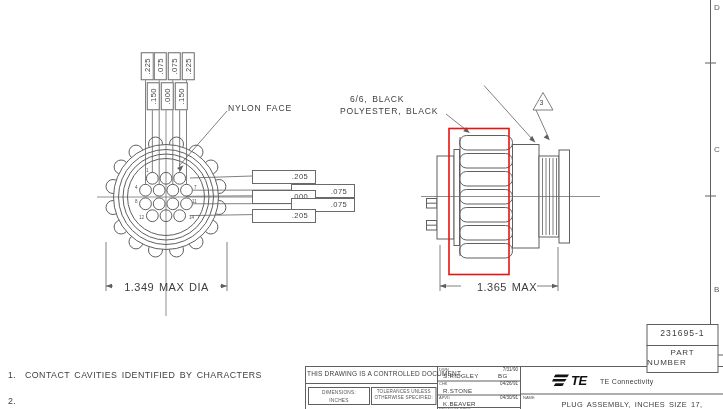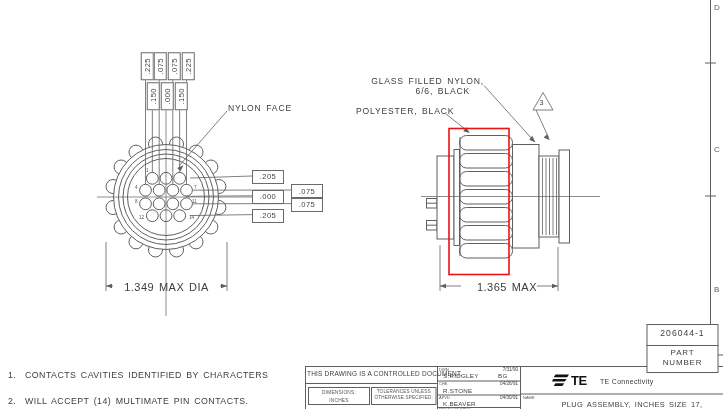--- a/index.html
+++ b/index.html
@@ -6,30 +6,30 @@
   #sheet{position:relative;width:723px;height:409px;background:#fff;overflow:hidden;
          font-family:"Liberation Sans",sans-serif;color:#3d3d3d;}
   #linework{position:absolute;left:0;top:0;}
   .t{position:absolute;white-space:nowrap;color:#3d3d3d;line-height:1.05;}
   .note{font-size:8.8px;letter-spacing:.45px;word-spacing:1.6px;}
   .callout{font-size:8.6px;letter-spacing:.8px;word-spacing:1.5px;}
   .dimtext{font-size:11px;letter-spacing:.5px;word-spacing:1.2px;}
   .dimbox{position:absolute;border:1px solid #6a6a6a;font-size:7.6px;letter-spacing:.4px;
           text-align:center;background:#fff;color:#444;display:flex;align-items:center;justify-content:center;}
   .vbox{width:26px;height:10.5px;transform:rotate(-90deg);transform-origin:center center;}
-  .hbox{width:30px;height:12px;}
+  .hbox{width:30px;height:12px;padding-left:32px;}
   .pin-num{font-size:4.6px;color:#555;}
   .tb-small{font-size:4.8px;letter-spacing:.2px;color:#555;}
   .tb-role{font-size:4px;color:#555;}
   .tb-name{font-size:6.2px;letter-spacing:.3px;}
   .tb-date{font-size:4.6px;text-align:right;}
   .tb-center{text-align:center;}
   .zone{font-size:8px;color:#5a5a5a;}
   .logo-wrap{position:absolute;display:flex;align-items:center;gap:2px;}
-  .logo-te{font-size:13px;font-weight:bold;letter-spacing:-.5px;color:#111;}
+  .logo-te{font-size:13px;font-weight:bold;font-style:italic;letter-spacing:-.5px;color:#111;}
 </style>
 </head>
 <body>
 
 <div id="sheet">
 
 <svg id="linework" width="723" height="409" viewBox="0 0 723 409">
   <g stroke="#5f5f5f" fill="none" stroke-width="1">
 
     <g>
@@ -201,40 +201,38 @@
 
 <span class="t pin-num" style="left:146px;top:169px">1</span>
 <span class="t pin-num" style="left:135px;top:186px">4</span>
 <span class="t pin-num" style="left:194px;top:186px">7</span>
 <span class="t pin-num" style="left:135px;top:200px">8</span>
 <span class="t pin-num" style="left:192px;top:200px">11</span>
 <span class="t pin-num" style="left:139px;top:215.5px">12</span>
 <span class="t pin-num" style="left:189px;top:215.5px">14</span>
 
 <span class="t callout" style="left:228px;top:104px">NYLON FACE</span>
-<span class="t callout" style="left:350px;top:77px;width:134px;text-align:right">GLASS FILLED NYLON,</span>
-<span class="t callout" style="left:350px;top:87px;width:120px;text-align:right">6/6, BLACK</span>
-<span class="t callout" style="left:356px;top:107px">POLYESTER, BLACK</span>
+<span class="t callout" style="left:350px;top:95px;width:120px;">6/6, BLACK</span>
+<span class="t callout" style="left:340px;top:107px">POLYESTER, BLACK</span>
 <span class="t" style="left:539.5px;top:99px;font-size:7px">3</span>
 
 <span class="t dimtext" style="left:114px;top:281.5px;width:105px;text-align:center">1.349 MAX DIA</span>
 <span class="t dimtext" style="left:462px;top:281.5px;width:75px;text-align:right">1.365 MAX</span>
 
 <span class="t note" style="left:8px;top:371px">1.</span>
-<span class="t note" style="left:25px;top:371px">CONTACTS CAVITIES IDENTIFIED BY CHARACTERS</span>
+<span class="t note" style="left:25px;top:371px">CONTACT CAVITIES IDENTIFIED BY CHARACTERS</span>
 <span class="t note" style="left:8px;top:396.5px">2.</span>
-<span class="t note" style="left:25px;top:396.5px">WILL ACCEPT (14) MULTIMATE PIN CONTACTS.</span>
 
 <span class="t zone" style="left:714px;top:4px">D</span>
 <span class="t zone" style="left:714px;top:146px">C</span>
 <span class="t zone" style="left:714px;top:286px">B</span>
 
-<span class="t" style="left:647px;top:329px;width:71px;text-align:center;font-size:8.6px;letter-spacing:1px">206044-1</span>
+<span class="t" style="left:647px;top:329px;width:71px;text-align:center;font-size:8.6px;letter-spacing:1px">231695-1</span>
 <span class="t" style="left:647px;top:348.5px;width:71px;text-align:center;font-size:8px;letter-spacing:.8px">PART</span>
-<span class="t" style="left:647px;top:358.5px;width:71px;text-align:center;font-size:8px;letter-spacing:.8px">NUMBER</span>
+<span class="t" style="left:647px;top:358.5px;width:71px;text-align:left;font-size:8px;letter-spacing:.8px">NUMBER</span>
 
 <span class="t" style="left:307px;top:370.5px;width:130px;text-align:center;font-size:6.5px;letter-spacing:.2px">THIS DRAWING IS A CONTROLLED DOCUMENT.</span>
 <span class="t tb-small tb-center" style="left:308.5px;top:390px;width:61px">DIMENSIONS:</span>
 <span class="t tb-small tb-center" style="left:308.5px;top:397.5px;width:61px">INCHES</span>
 <span class="t tb-small tb-center" style="left:371.5px;top:389.5px;width:64.5px;font-size:4.6px">TOLERANCES UNLESS</span>
 <span class="t tb-small tb-center" style="left:371.5px;top:395.5px;width:64.5px;font-size:4.6px">OTHERWISE SPECIFIED:</span>
 
 <span class="t tb-role" style="left:439px;top:367.5px">DWN</span>
 <span class="t tb-name" style="left:443px;top:373px">S.RIDGLEY</span>
 <span class="t tb-name" style="left:498px;top:373px">BG</span>

